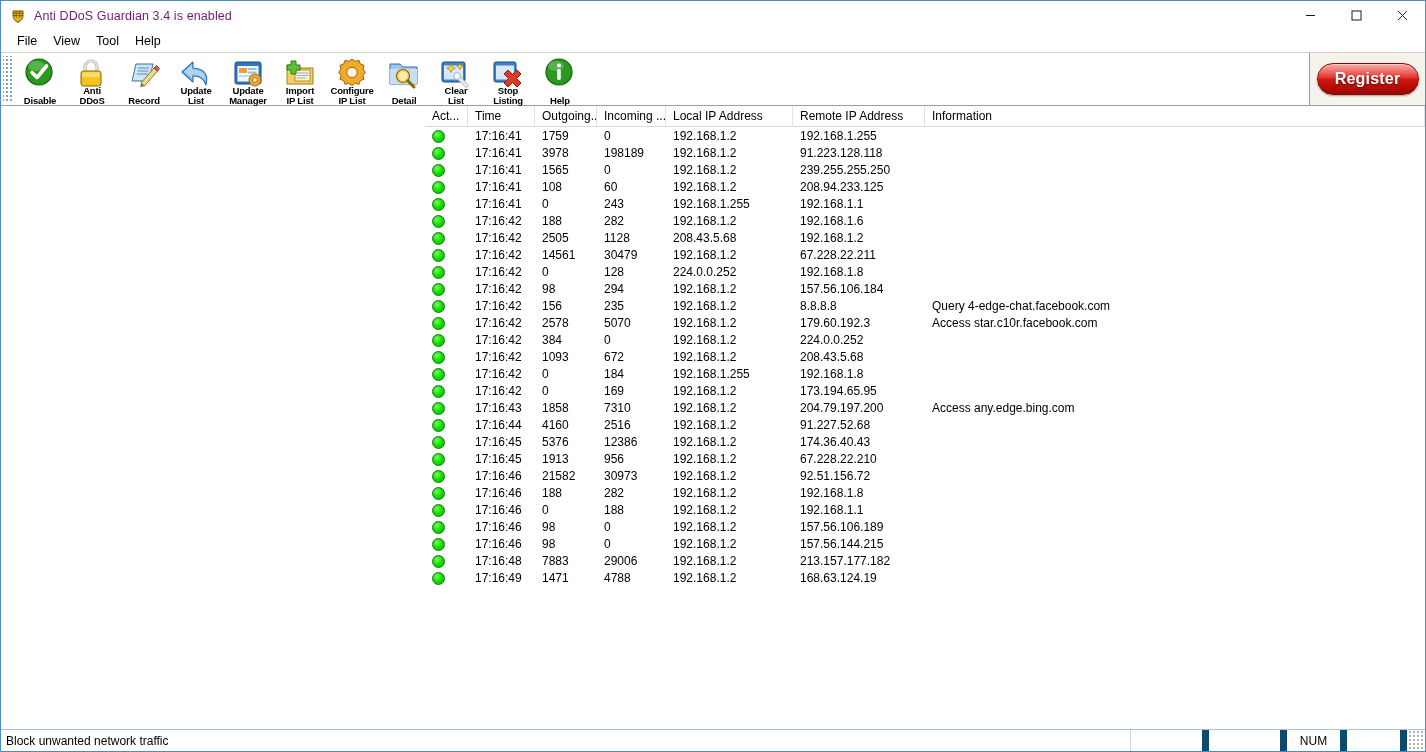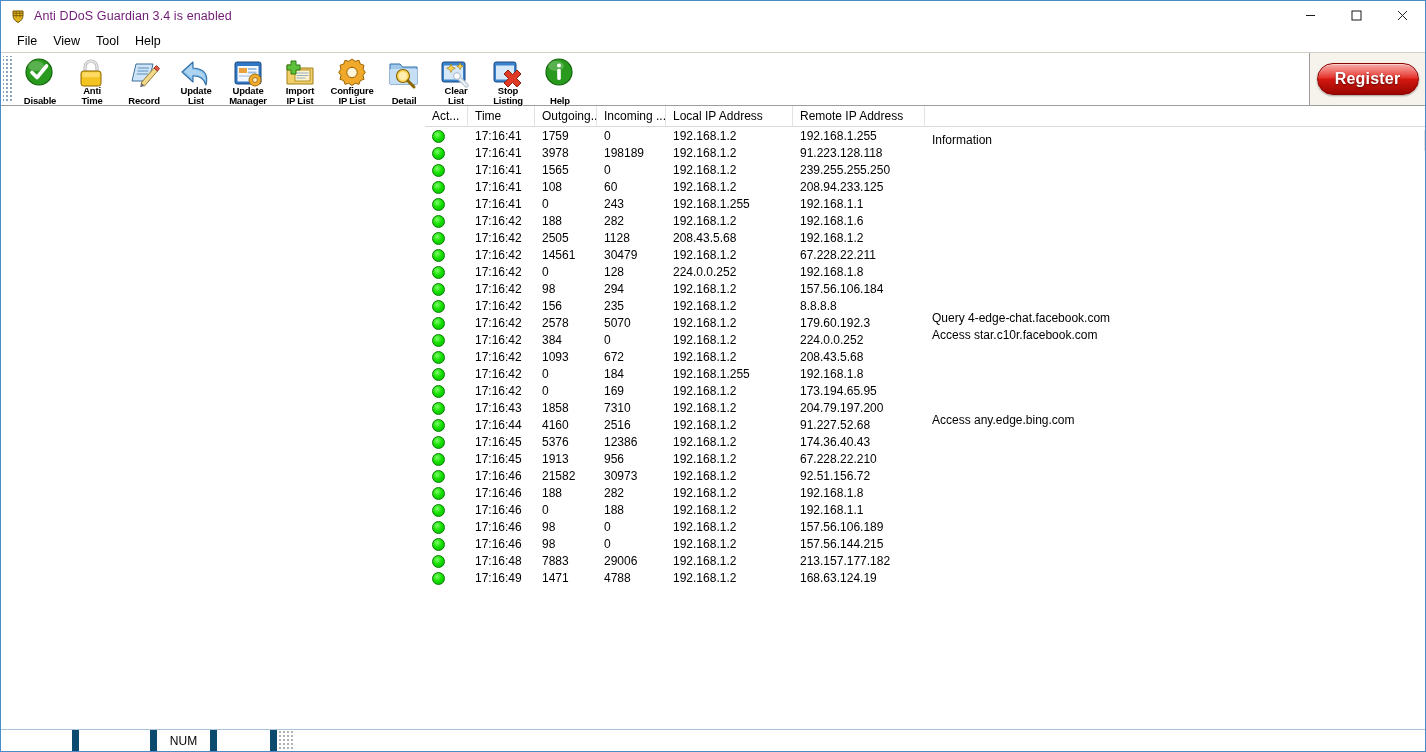--- a/index.html
+++ b/index.html
@@ -203,21 +203,21 @@
     display: block;
   }
 
   
   .c-act  { width: 43px; }
   .c-time { width: 67px; }
   .c-out  { width: 62px; }
   .c-in   { width: 69px; }
   .c-lip  { width: 127px; }
   .c-rip  { width: 132px; }
-  .c-info { width: 500px; margin-top: 24px; }
+  .c-info { width: 500px; }
 
   
   .statusbar {
     height: 22px;
     flex: 0 0 auto;
     display: flex;
     align-items: stretch;
     border-top: 1px solid #a7c3dd;
     background: #ffffff;
     font-size: 12px;
@@ -304,21 +304,21 @@
       <div class="tb-btn">
         <div class="tb-icon">
           <svg width="34" height="34" viewBox="0 0 34 34">
             <path d="M10 15 V10 a6 6 0 0 1 12 0 V15" fill="none" stroke="#b8b8b8" stroke-width="3.2"></path>
             <path d="M10 15 V10 a6 6 0 0 1 12 0 V15" fill="none" stroke="#e8e8e8" stroke-width="1.4"></path>
             <rect x="6" y="14" width="20" height="15" rx="2.5" fill="#f2c321" stroke="#8a6500" stroke-width="1"></rect>
             <rect x="7.2" y="15.2" width="17.6" height="5" rx="1.5" fill="#ffe27a" opacity=".75"></rect>
           </svg>
         </div>
         <div class="tb-label" style="white-space:pre-line">Anti
-Time</div>
+DDoS</div>
       </div>
 
       <div class="tb-btn">
         <div class="tb-icon">
           <svg width="34" height="34" viewBox="0 0 34 34">
             <path d="M5 24 L9 7 L26 7 L22 24 Z" fill="#cfe4f7" stroke="#3d6f9e" stroke-width="1"></path>
             <path d="M11 11 H22 M10.4 14 H21.4 M9.8 17 H20.8" stroke="#5b8fbd" stroke-width="1"></path>
             <path d="M14 26 L27 11 L30.5 14 L17.5 29 Z" fill="#f0d98a" stroke="#8a6d1f" stroke-width="0.9"></path>
             <path d="M27 11 L30.5 14 L32.5 11.5 L29.5 8.5 Z" fill="#e8584a" stroke="#8c2b20" stroke-width="0.9"></path>
             <path d="M14 26 L17.5 29 L13.2 30.2 Z" fill="#6d6d6d"></path>
@@ -745,20 +745,21 @@
           <div class="lv-td c-out">1471</div>
           <div class="lv-td c-in">4788</div>
           <div class="lv-td c-lip">192.168.1.2</div>
           <div class="lv-td c-rip">168.63.124.19</div>
           <div class="lv-td c-info"></div>
         </div>
       </div>
   </div>
 
   <div class="statusbar">
+    <div class="sb-main">Block unwanted network traffic</div>
     <div class="sb-pane wide"></div>
     <div class="sb-pane wide"></div>
     <div class="sb-pane">NUM</div>
     <div class="sb-pane"></div>
     <div class="sb-grip"></div>
   </div>
 
 </div>
 
 </body></html>

